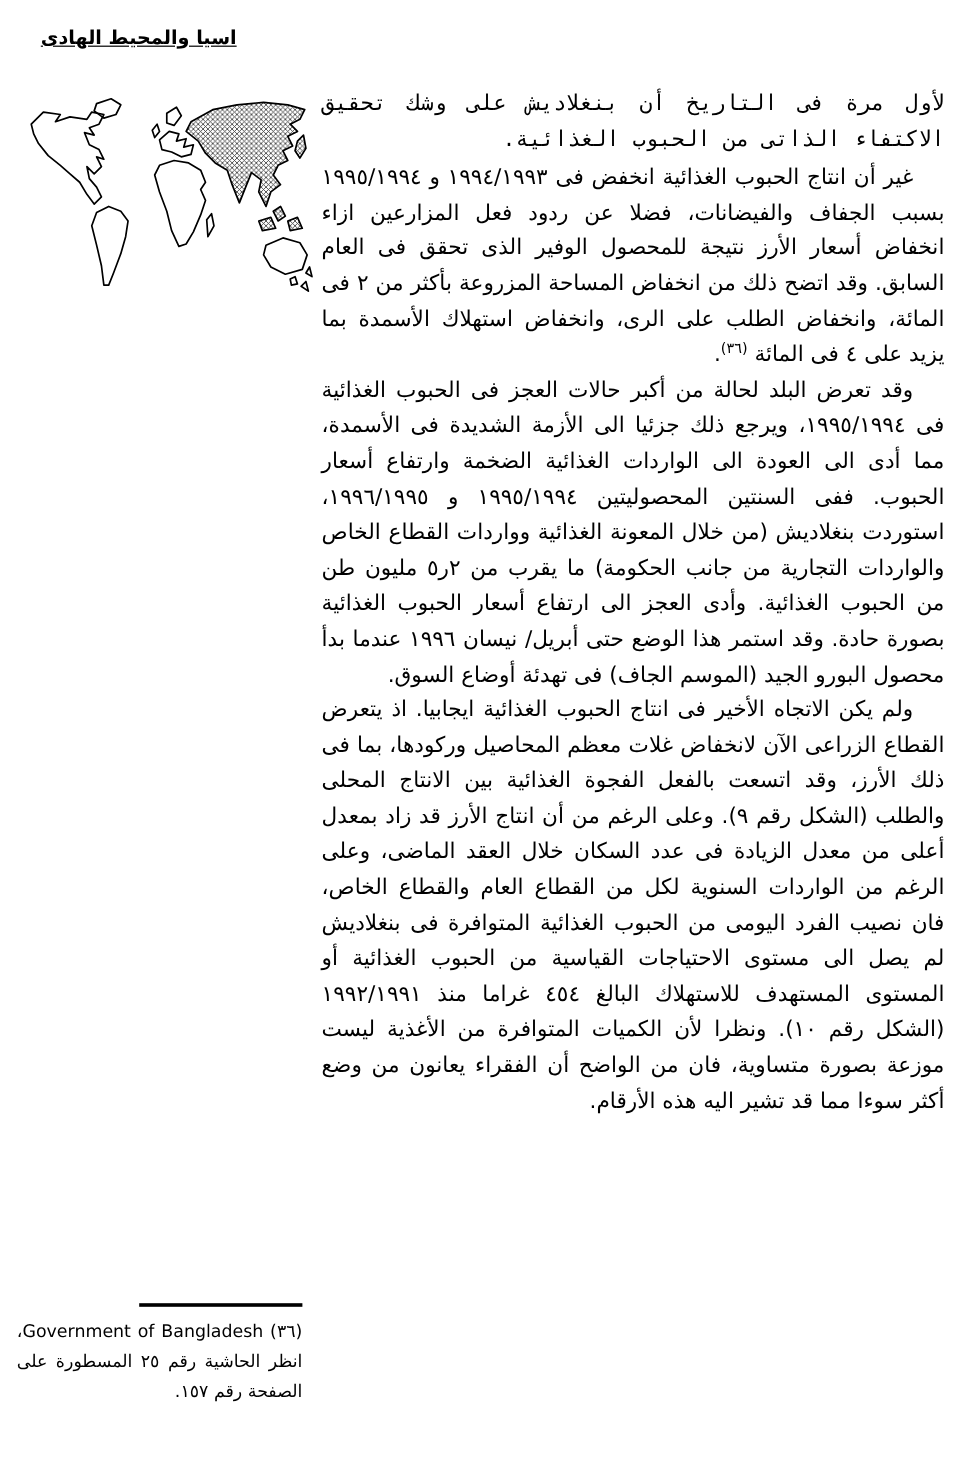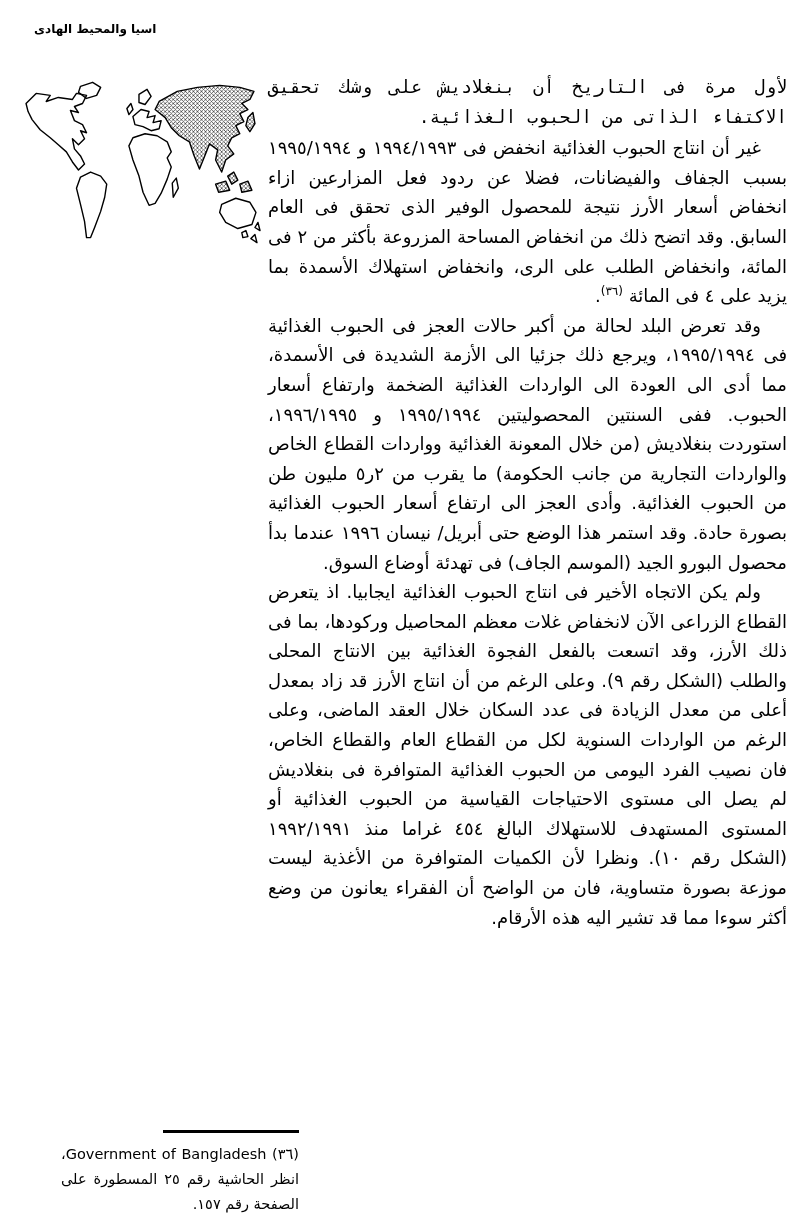--- a/index.html
+++ b/index.html
@@ -7,37 +7,38 @@
     width:800px; height:1232px;
     background:#ffffff; color:#000;
     font-family:"DejaVu Sans", sans-serif;
     position:relative; overflow:hidden;
   }
   .page { position:absolute; inset:0; }
 
   .running-header {
     position:absolute; left:34px; top:22px;
     direction:rtl; font-weight:bold;
-    font-size:12px; letter-spacing:0.5px;
+    font-size:16px; letter-spacing:0.5px;
     white-space:nowrap;
+    text-decoration:underline;
   }
 
   .map-wrap { position:absolute; left:20px; top:78px; width:242px; height:176px; }
   .map-wrap svg { display:block; width:100%; height:100%; }
 
   .body-col {
     position:absolute; left:268px; top:74px; width:519px;
     direction:rtl; text-align:justify;
     font-size:18px; line-height:29.6px;
   }
   .para { margin:0; text-indent:26px; }
   .para.no-indent { text-indent:0;font-family:Liberation Mono, monospace; }
   .fnref { font-size:12px; vertical-align:super; line-height:0; }
 
-  .footnote-area { position:absolute; left:14px; top:1130px; width:238px;margin-left:47px; }
+  .footnote-area { position:absolute; left:14px; top:1086px; width:238px; }
   .fn-rule { width:136px; height:3px; background:#000; margin:0 0 9px 102px; }
   .fn-text {
     direction:rtl; text-align:justify;
     font-size:14.5px; line-height:25px;
   }
 </style>
 </head>
 <body>
 
 <div class="page">

